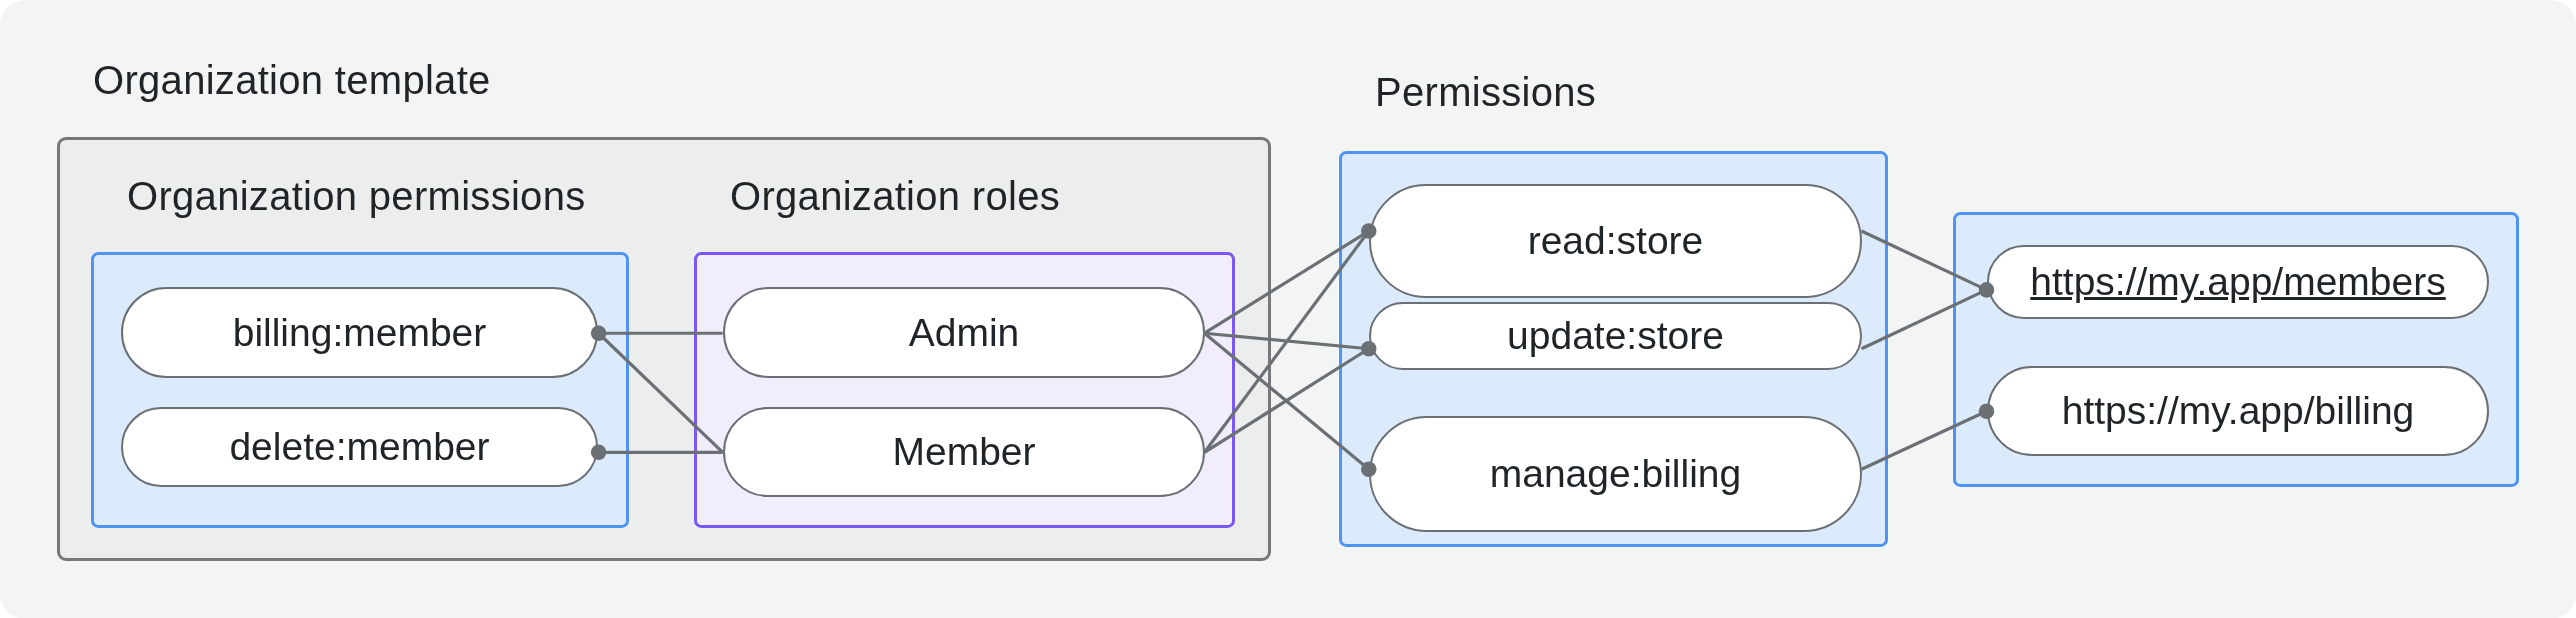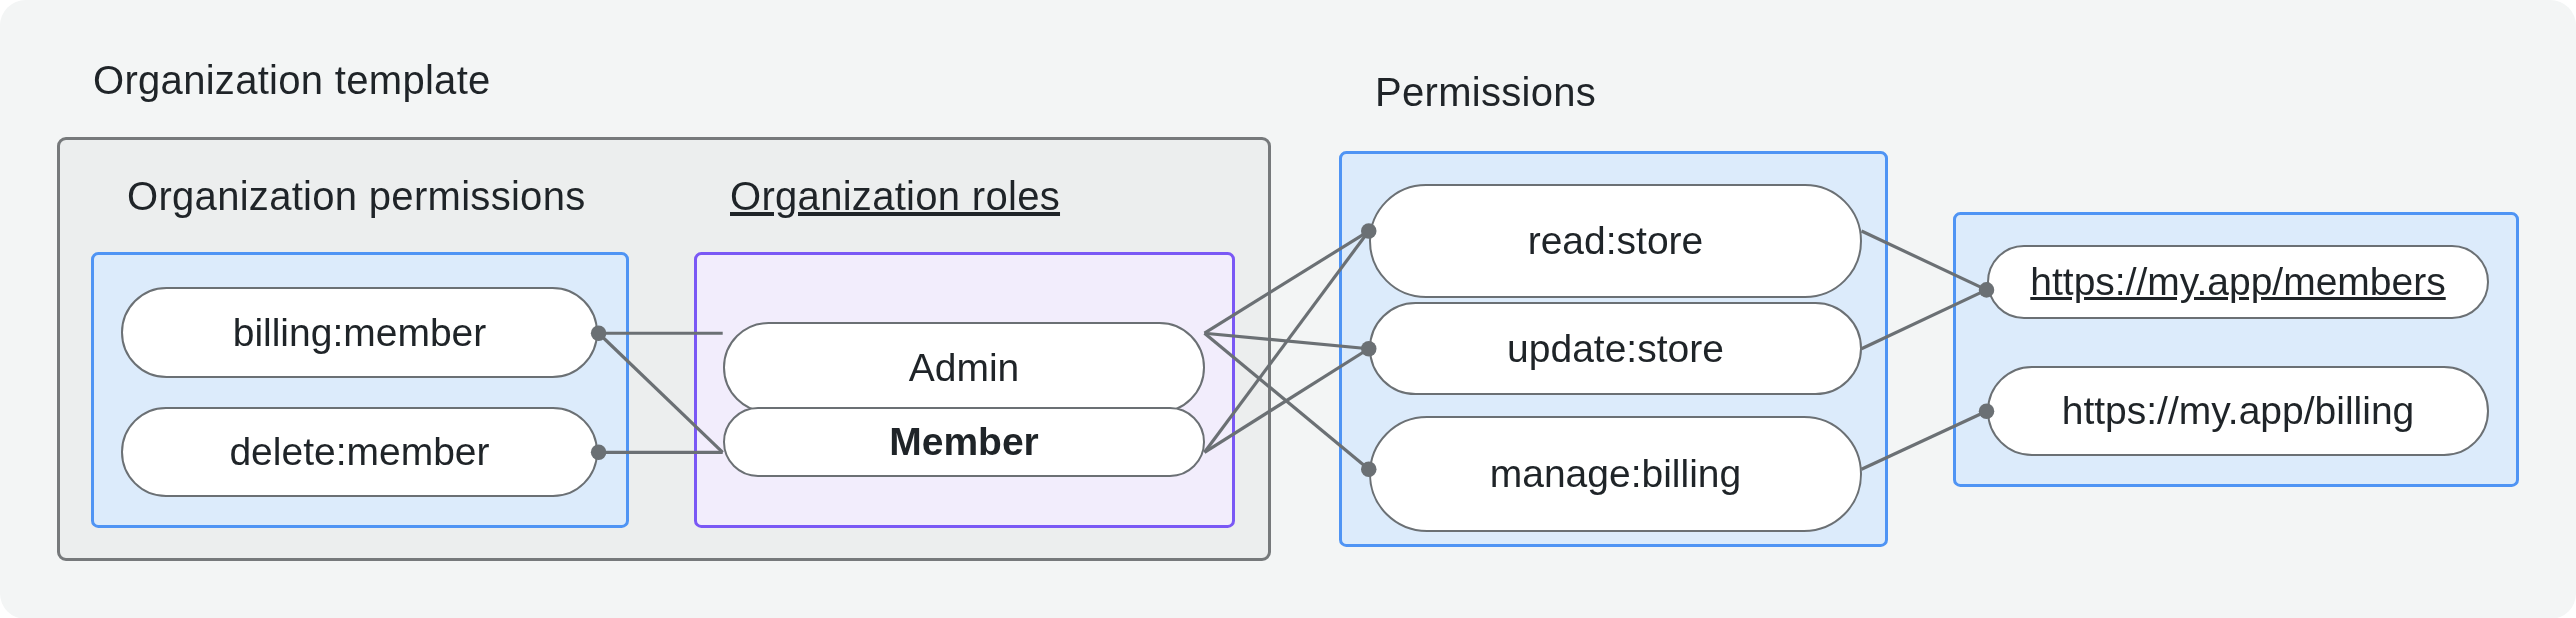--- a/index.html
+++ b/index.html
@@ -17,21 +17,21 @@
     font-size: 40px;
     font-weight: 400;
     color: var(--text, #1f2428);
     letter-spacing: 0.3px;
     white-space: nowrap;
     line-height: 1.15;
     margin-left: 36px;
   }
   #h-template  { left: 57px;   top: 57px;  }
   #h-orgperm   { left: 91px;  top: 173px; }
-  #h-orgroles  { left: 694px;  top: 173px; text-decoration: underline; }
+  #h-orgroles  { left: 694px;  top: 173px; }
   #h-perms     { left: 1339px; top: 69px;  }
   #h-api       { left: 1953px; top: 132px; }
 
   .box { position: absolute; box-sizing: border-box; }
   #box-outer {
     left: 57px; top: 137px; width: 1214px; height: 424px;
     background: var(--gray_box_fill, #eceeee);
     border: 3.2px solid var(--gray_box_border, #76797b);
     border-radius: 9px;
   }
@@ -67,25 +67,25 @@
     border: 2.7px solid var(--pill_border, #6b7074);
     border-radius: 912px;
     display: flex;
     align-items: center;
     justify-content: center;
     font-size: 39px;
     color: var(--text, #1f2428);
     white-space: nowrap;
   }
   #p-invite  { left: 121px;  top: 287px; width: 477px; height: 91px; }
-  #p-delete  { left: 121px;  top: 407px; width: 477px; height: 90px;  }
-  #p-admin   { left: 723px;  top: 287px; width: 482px; height: 91px; margin-top: 35px; }
-  #p-member  { left: 723px;  top: 407px; width: 482px; height: 70px; font-weight: bold;  }
+  #p-delete  { left: 121px;  top: 407px; width: 477px; height: 80px;  }
+  #p-admin   { left: 723px;  top: 287px; width: 482px; height: 91px; }
+  #p-member  { left: 723px;  top: 407px; width: 482px; height: 90px;  }
   #p-read    { left: 1369px; top: 184px; width: 493px; height: 114px; }
-  #p-update  { left: 1369px; top: 302px; width: 493px; height: 93px; }
+  #p-update  { left: 1369px; top: 302px; width: 493px; height: 68px; }
   #p-manage  { left: 1369px; top: 416px; width: 493px; height: 116px; }
   #p-members { left: 1987px; top: 245px; width: 502px; height: 74px; text-decoration: underline;  }
   #p-billing { left: 1987px; top: 366px; width: 502px; height: 90px;  }
 
   #connections {
     position: absolute;
     left: 0; top: 0;
     width: 100%; height: 100%;
     pointer-events: none;
     overflow: visible;

